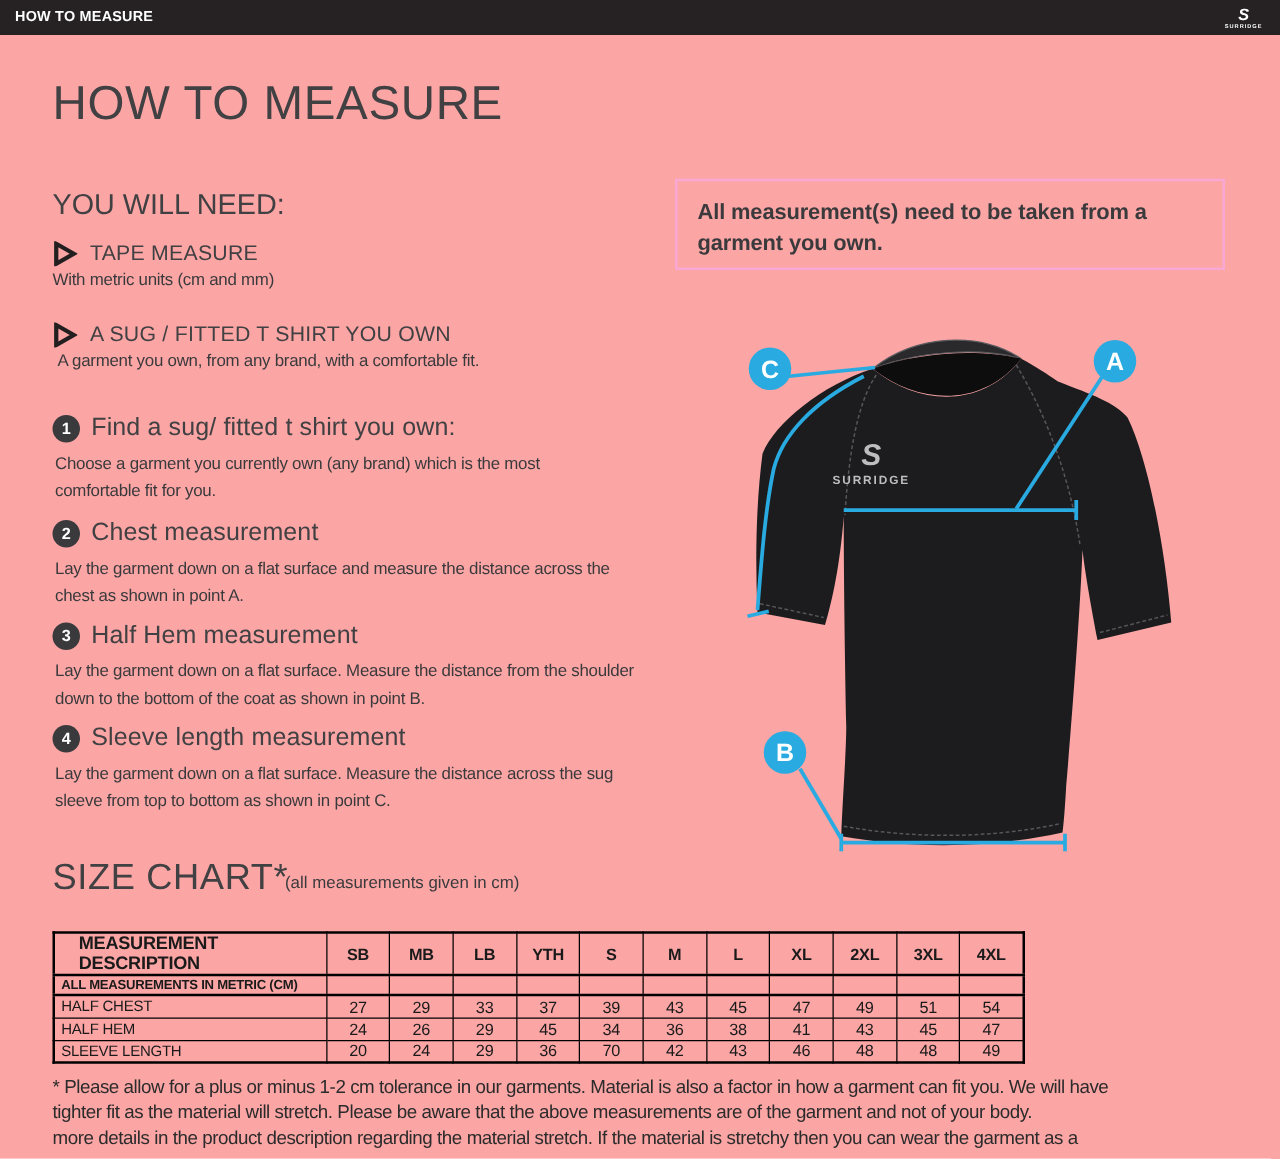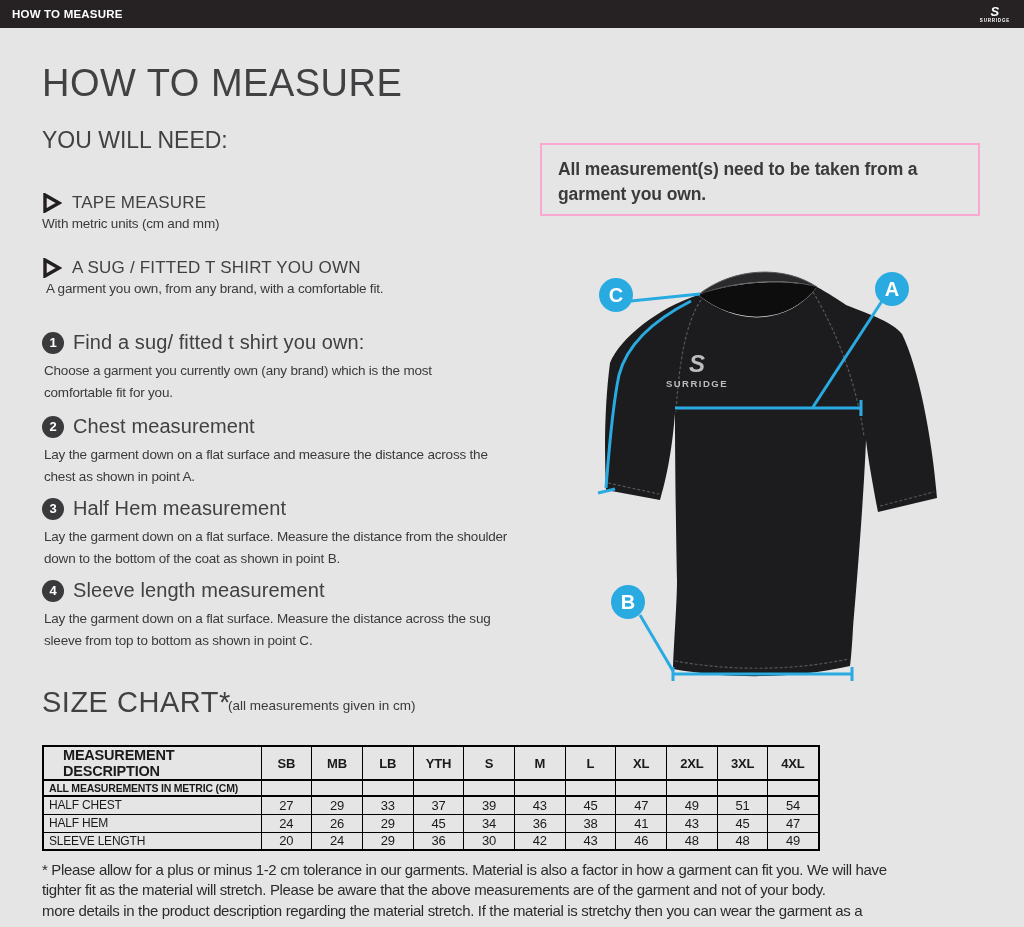--- a/index.html
+++ b/index.html
@@ -1,30 +1,30 @@
 <!DOCTYPE html>
 <html><head>
 <meta charset="utf-8">
 <style>
   * { margin:0; padding:0; box-sizing:border-box; }
   html,body { background:#ffffff; }
   body { font-family:"Liberation Sans", sans-serif; color:#414042; }
-  .canvas { position:relative; width:1024px; height:927px; background:#e5e5e5; overflow:hidden; }
+  .canvas { position:relative; width:1024px; height:927px; background:#fca5a5; overflow:hidden; }
 
   
   .topbar { position:absolute; left:0; top:0; width:1024px; height:28px; background:#262223;
             display:flex; align-items:center; justify-content:space-between; padding:0 10px 0 12px; }
   .topbar-title { color:#ffffff; font-size:11.5px; font-weight:bold; letter-spacing:0.2px; }
   .topbar-logo { display:flex; flex-direction:column; align-items:center; line-height:1; padding-right:4px; }
   .topbar-logo .s-glyph { color:#fff; font-weight:bold; font-size:13px; font-style:italic; }
   .topbar-logo .brand { color:#fff; font-size:4.5px; font-weight:bold; letter-spacing:0.8px; margin-top:1px; }
 
   
   .h1 { position:absolute; left:42px; top:62px; font-size:38px; font-weight:400; color:#414042; letter-spacing:0.5px; }
-  .h2-need { position:absolute; left:42px; top:127px; font-size:23px; font-weight:400; color:#414042;text-align:center; }
+  .h2-need { position:absolute; left:42px; top:150px; font-size:23px; font-weight:400; color:#414042;text-align:center; }
 
   
   .need-item { position:absolute; left:42px; }
   .need-item .row { display:flex; align-items:center; gap:10px; }
   .need-label { font-size:17px; color:#414042; letter-spacing:0.2px; }
   .need-desc { font-size:13.5px; color:#3a3a3c; margin-top:3px; letter-spacing:-0.2px; }
   .tri-icon { width:20px; height:20px; flex:0 0 auto; }
 
   
   .step { position:absolute; left:42px; }
@@ -267,21 +267,21 @@
         <td>43</td>
         <td>45</td>
         <td>47</td>
       </tr>
       <tr class="data">
         <td class="desc">SLEEVE LENGTH</td>
         <td>20</td>
         <td>24</td>
         <td>29</td>
         <td>36</td>
-        <td>30</td>
+        <td>70</td>
         <td>42</td>
         <td>43</td>
         <td>46</td>
         <td>48</td>
         <td>48</td>
         <td>49</td>
       </tr>
     </tbody>
   </table>
 

